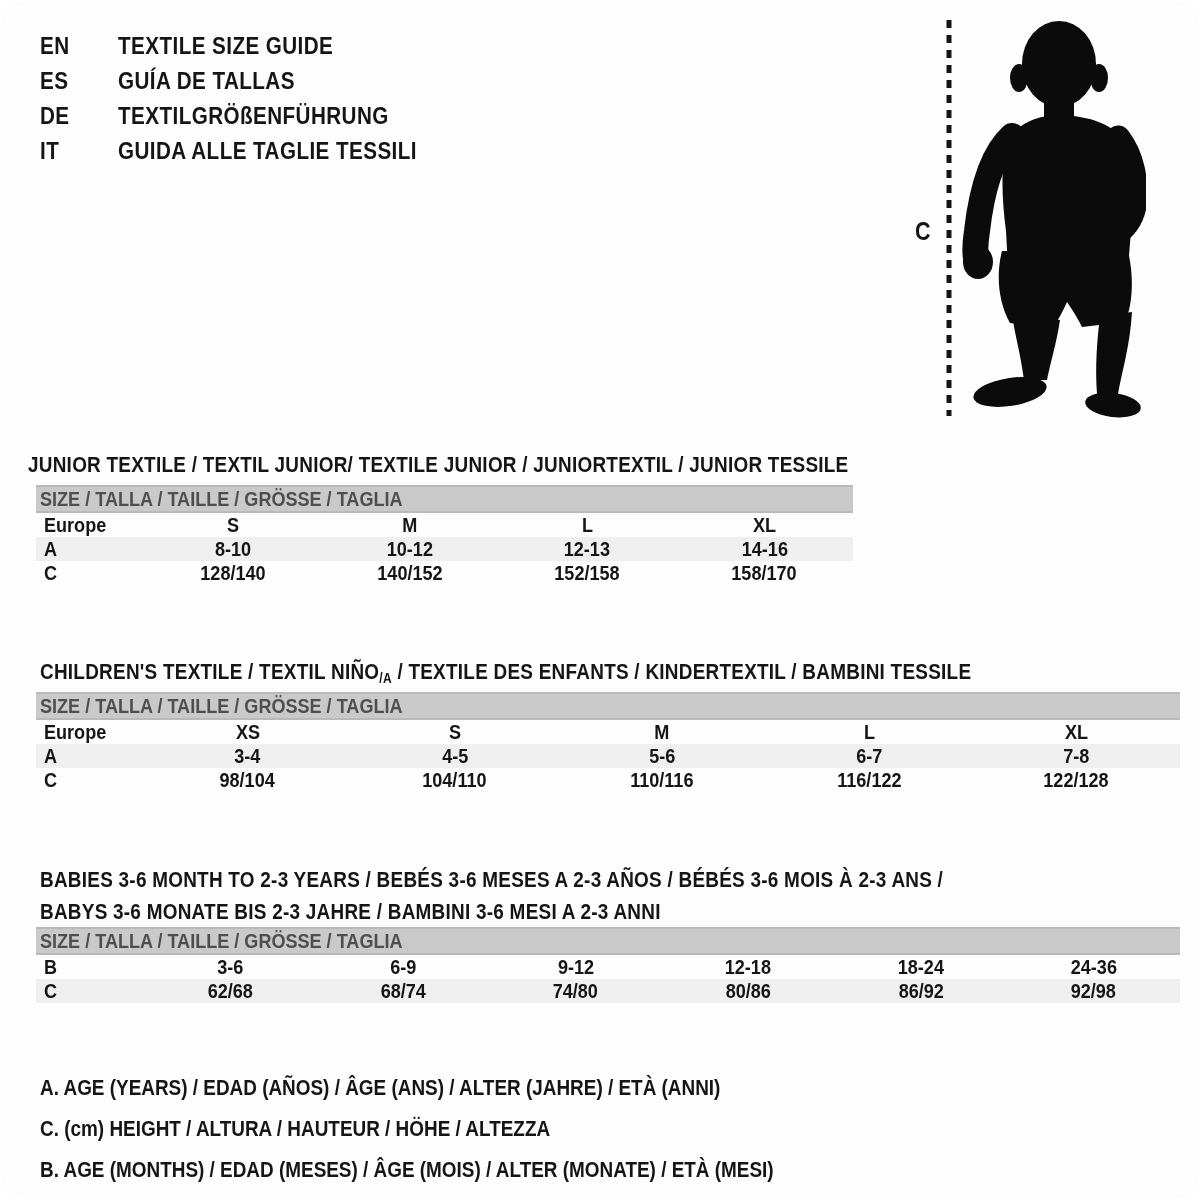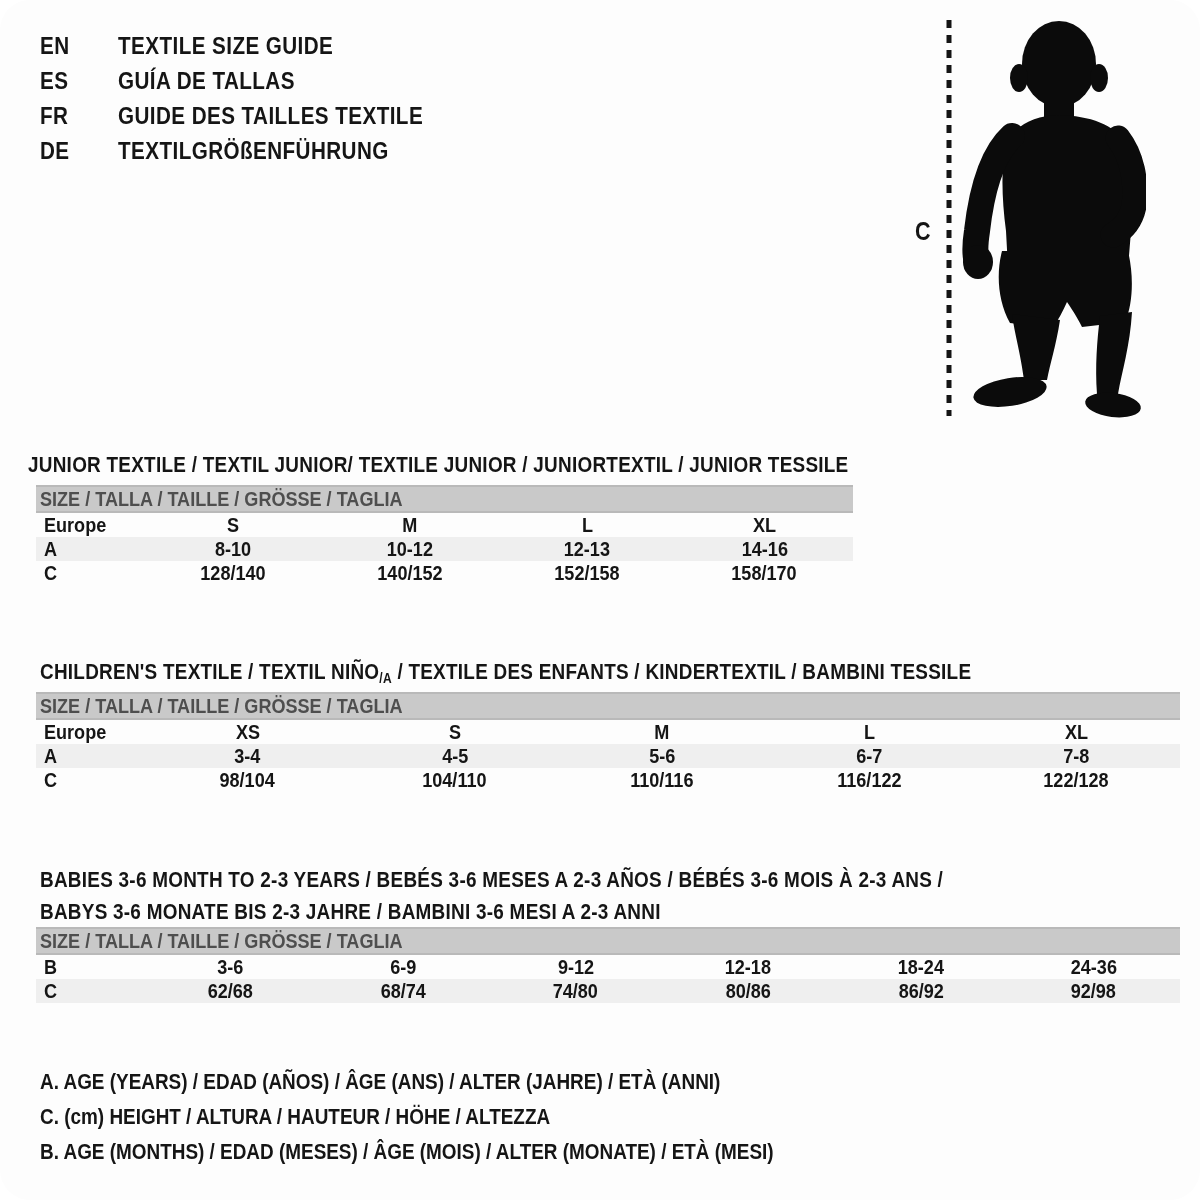--- a/index.html
+++ b/index.html
@@ -45,43 +45,43 @@
     border-top:2px solid var(--band-border,#b9b9b9);
     border-bottom:2px solid var(--band-border,#b9b9b9);
   }
   .trow{height:24px;display:flex;align-items:center;font-size:21px;}
   .trow.alt{background:var(--stripe-bg,#efefef);}
   .rlabel{width:108px;flex:0 0 108px;padding-left:8px;box-sizing:border-box;}
   .cell{flex:1;text-align:center;}
 
   
   .legend{position:absolute;left:40px;top:1064px;}
-  .legend-line{height:35px;display:flex;align-items:center;font-size:22px;white-space:nowrap;}
+  .legend-line{height:35px;display:flex;align-items:center;font-size:22px;white-space:nowrap;margin-top:6px;}
 </style>
 </head>
 <body>
 
 <div class="page">
 
   <div class="langs">
     <div class="lang-row">
       <span class="lang-code"><span class="cx">EN</span></span>
       <span class="cx">TEXTILE SIZE GUIDE</span>
     </div>
     <div class="lang-row">
       <span class="lang-code"><span class="cx">ES</span></span>
       <span class="cx">GUÍA DE TALLAS</span>
     </div>
     <div class="lang-row">
-      <span class="lang-code"><span class="cx">FR</span></span>
-      <span class="cx">GUIDE DES TAILLES TEXTILE</span>
-    </div>
-    <div class="lang-row">
       <span class="lang-code"><span class="cx">DE</span></span>
       <span class="cx">TEXTILGRÖßENFÜHRUNG</span>
+    </div>
+    <div class="lang-row">
+      <span class="lang-code"><span class="cx">IT</span></span>
+      <span class="cx">GUIDA ALLE TAGLIE TESSILI</span>
     </div>
   </div>
 
   <svg class="fig-line" width="10" height="404" viewBox="0 0 10 404">
     <line x1="5" y1="4" x2="5" y2="400" stroke="#141414" stroke-width="5" stroke-dasharray="8 7"></line>
   </svg>
   <div class="fig-c"><span class="cx">C</span></div>
   <svg class="fig-sil" width="196" height="408" viewBox="0 0 196 408">
     <g fill="#0b0b0b">
       <ellipse cx="109" cy="48" rx="37" ry="43"></ellipse>

